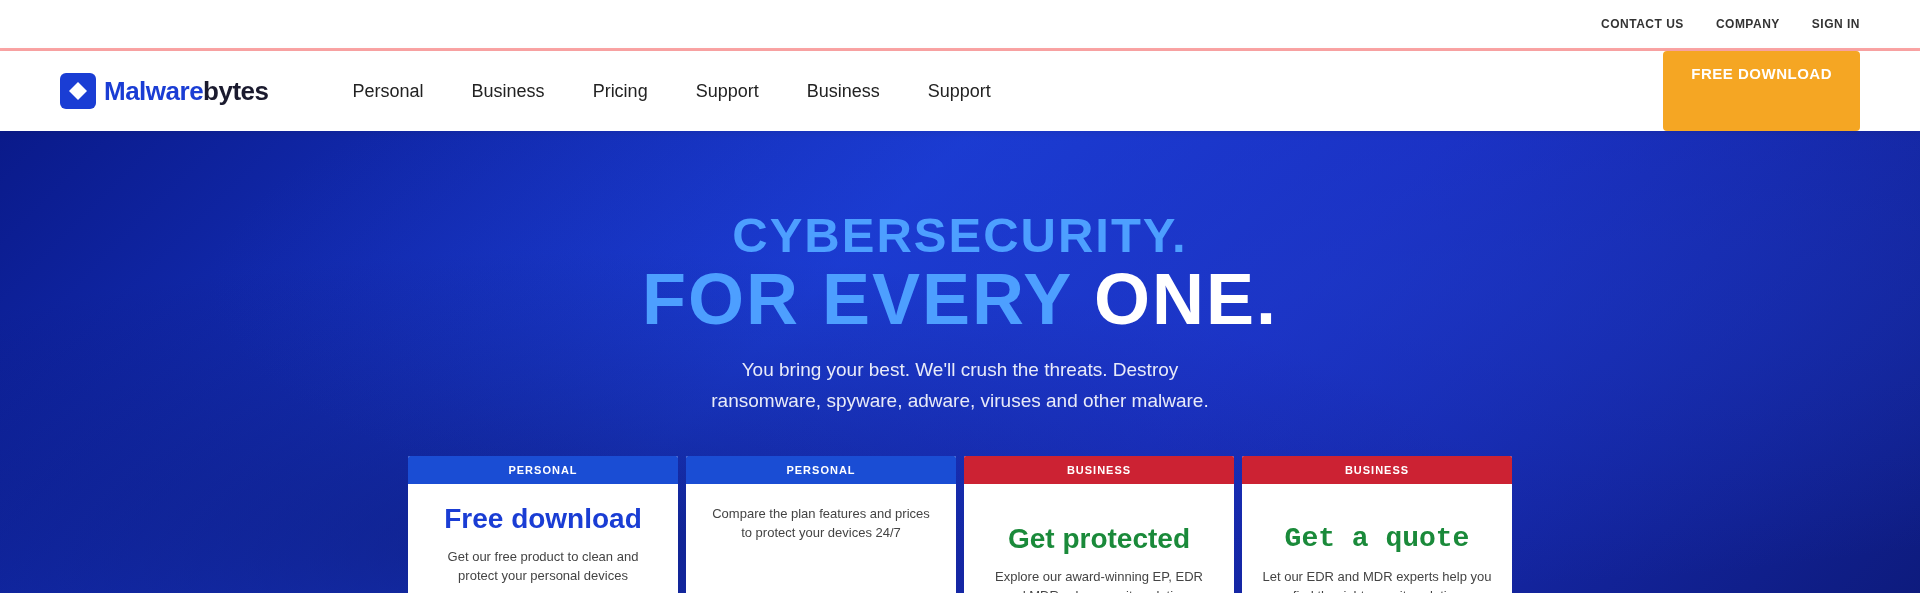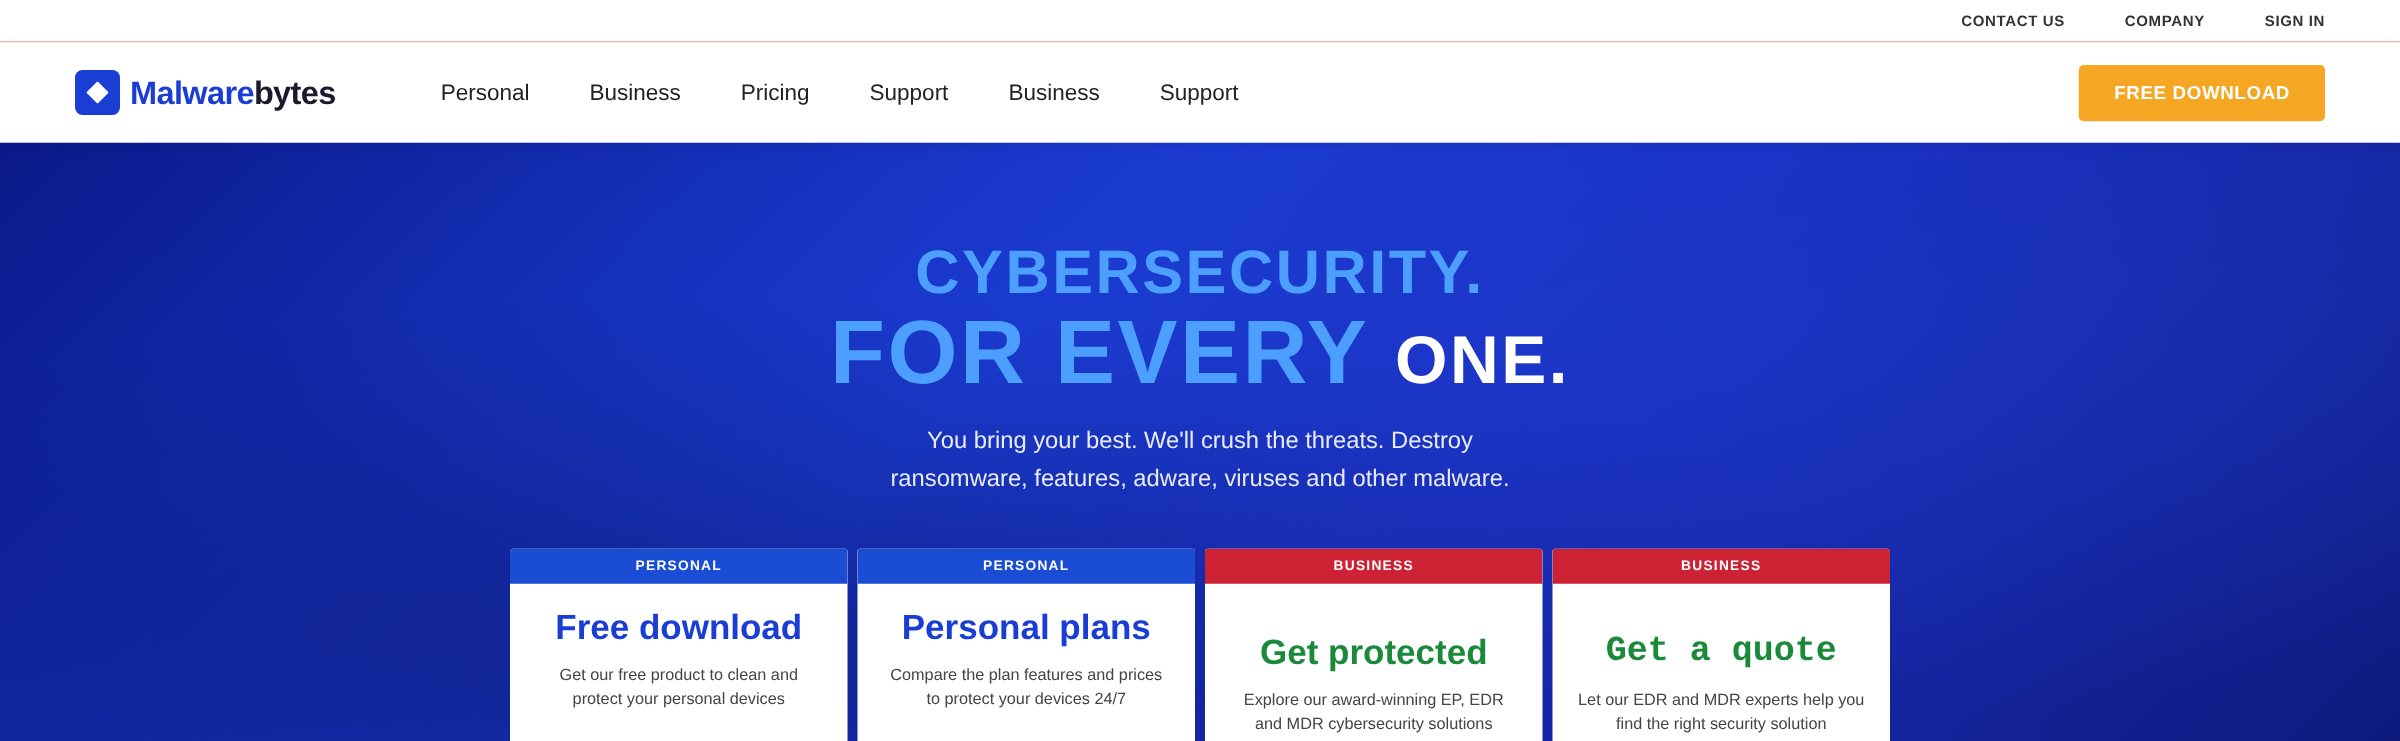--- a/index.html
+++ b/index.html
@@ -5,39 +5,38 @@
     * { margin: 0; padding: 0; box-sizing: border-box; }
     body { font-family: -apple-system, BlinkMacSystemFont, 'Segoe UI', sans-serif; width: 1920px; overflow-x: hidden; }
 
     
     .top-bar {
       background: #fff;
       display: flex;
       justify-content: flex-end;
       align-items: center;
       padding: 0 60px;
-      height: 34px;
-      border-bottom: 1px solid #fca5a5;
-      gap: 48px;
+      height: 51px;
+      border-bottom: 3px solid #fca5a5;
+      gap: 32px;
     }
     .top-bar-link {
       font-size: 12px;
       font-weight: 700;
       color: #333;
       text-transform: uppercase;
       letter-spacing: 0.5px;
       cursor: pointer;
       text-decoration: none;
     }
 
     
     .main-nav {
       background: #fff;
       display: flex;
-      align-items: center;
       padding: 0 60px;
       height: 80px;
       box-shadow: 0 2px 8px rgba(0,0,0,0.08);
       position: relative;
       z-index: 10;
     }
     .logo-area {
       display: flex;
       align-items: center;
       margin-right: 60px;
@@ -110,21 +109,21 @@
     .hero-line2 {
       font-size: 72px;
       font-weight: 900;
       color: #4d9fff;
       letter-spacing: 2px;
       display: block;
       line-height: 1.1;
     }
     .hero-line2 .one {
       color: #fff;
-      font-size: 54px;
+      font-size: 72px;
     }
     .hero-subtitle {
       font-size: 19px;
       color: rgba(255,255,255,0.9);
       text-align: center;
       line-height: 1.6;
       max-width: 500px;
       margin-bottom: 40px;
       position: relative;
       z-index: 2;
@@ -249,37 +248,36 @@
 <section class="hero">
   <div class="hero-headline">
     <span class="hero-line1">CYBERSECURITY.</span>
     <span class="hero-line2">
       <span>FOR EVERY</span>
       <span class="one">ONE.</span>
     </span>
   </div>
   <p class="hero-subtitle">
     <span>You bring your best. We'll crush the threats. Destroy</span><br>
-    <span>ransomware, features, adware, viruses and other malware.</span>
+    <span>ransomware, spyware, adware, viruses and other malware.</span>
   </p>
 
   <div class="cards-row">
 
     <div class="card">
       <div class="card-header personal">PERSONAL</div>
       <div class="card-body">
         <div class="card-title dark-blue" style="color: rgb(26, 61, 212);">Free download</div>
         <p class="card-desc">Get our free product to clean and protect your personal devices</p>
       </div>
     </div>
 
     <div class="card">
       <div class="card-header personal">PERSONAL</div>
       <div class="card-body">
-        <div class="card-title dark-blue" style="color: rgb(26, 61, 212);">Personal plans</div>
         <p class="card-desc">Compare the plan features and prices to protect your devices 24/7</p>
       </div>
     </div>
 
     <div class="card">
       <div class="card-header business-red">BUSINESS</div>
       <div class="card-body">
         <div class="card-title green" style="color: rgb(26, 138, 58);">Get protected</div>
         <p class="card-desc">Explore our award-winning EP, EDR and MDR cybersecurity solutions</p>
       </div>

